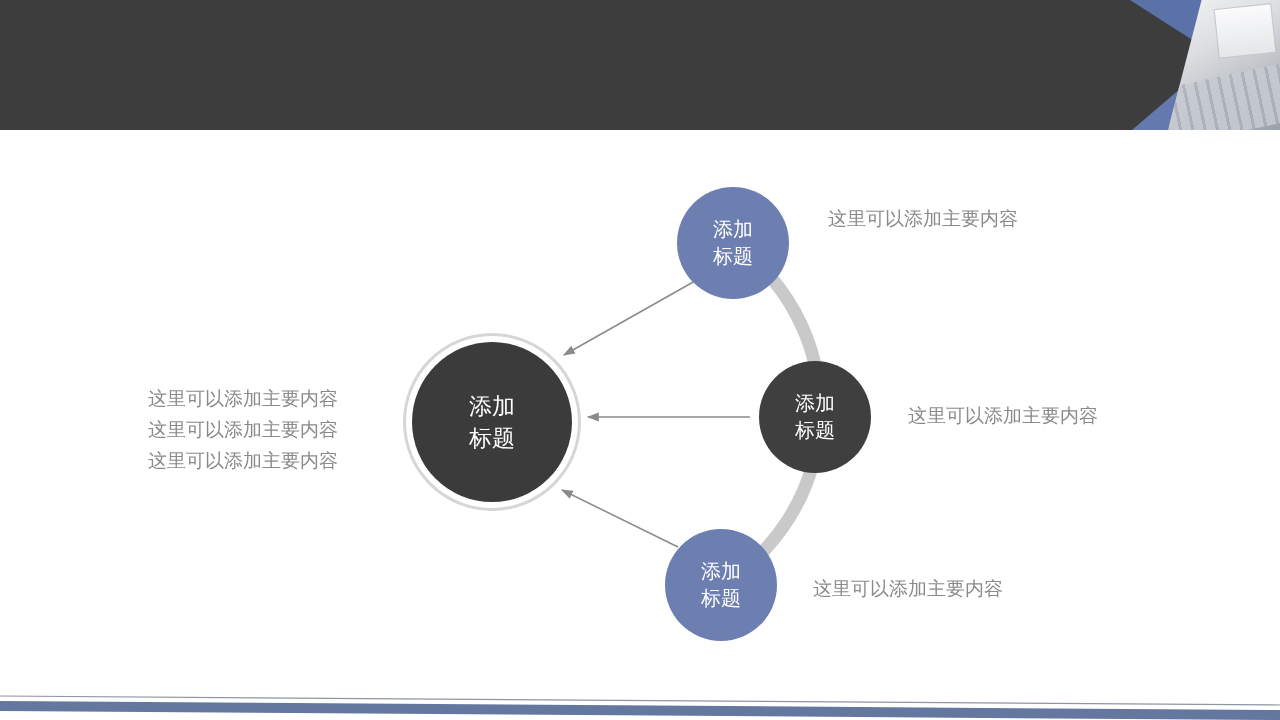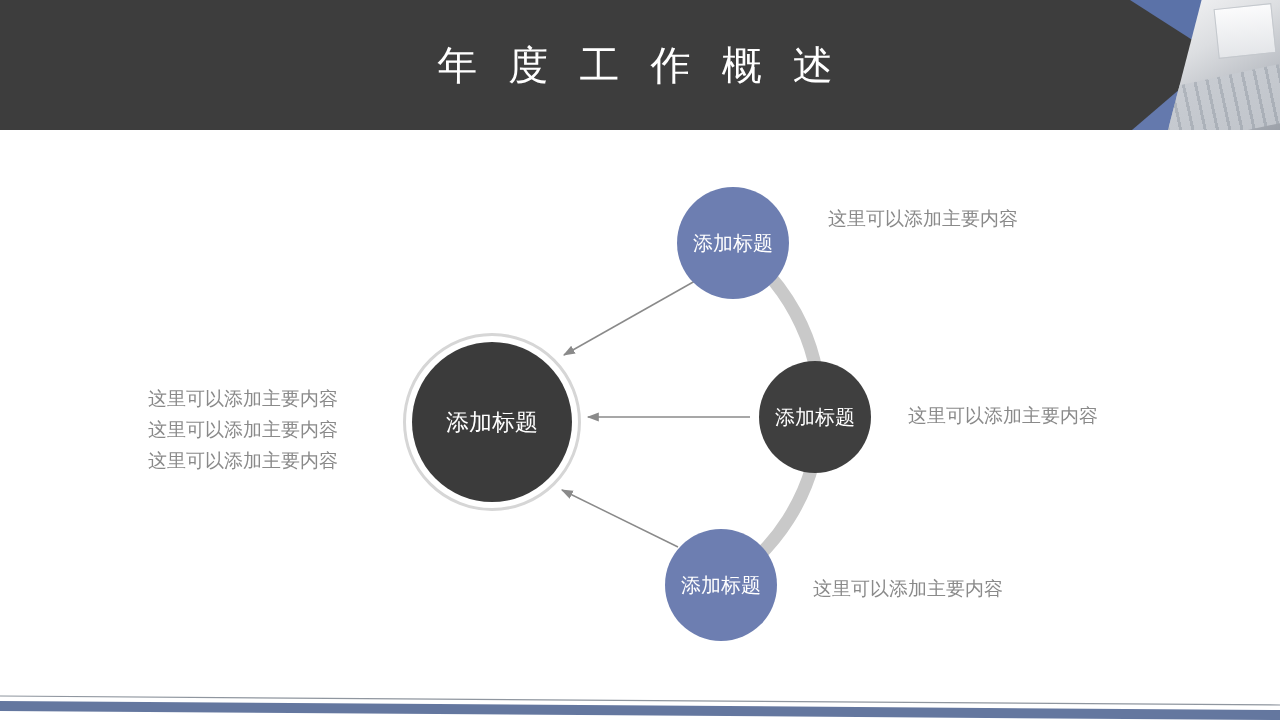--- a/index.html
+++ b/index.html
@@ -85,21 +85,21 @@
   .connectors {
     position: absolute;
     top: 0; left: 0;
     width: 1280px; height: 720px;
     pointer-events: none;
   }
   .node {
     position: absolute;
     border-radius: 50%;
     display: flex;
-    flex-direction: row;
+    flex-direction: column;
     align-items: center;
     justify-content: center;
     color: #ffffff;
     text-align: center;
   }
   .node span { display: block; }
   .center-ring {
     position: absolute;
     left: 403px; top: 333px;
     width: 178px; height: 178px;
@@ -144,21 +144,20 @@
     width: 1280px; height: 30px;
     display: block;
   }
 </style>
 </head>
 <body>
 
 <div class="slide">
 
   <div class="header">
-    <h1 class="title">年 度 工 作 概 述</h1>
     <div class="corner">
       <div class="tri tri-top"></div>
       <div class="tri tri-bottom"></div>
       <div class="photo">
         <div class="laptop-screen"></div>
         <div class="laptop-keys"></div>
       </div>
     </div>
   </div>
 

